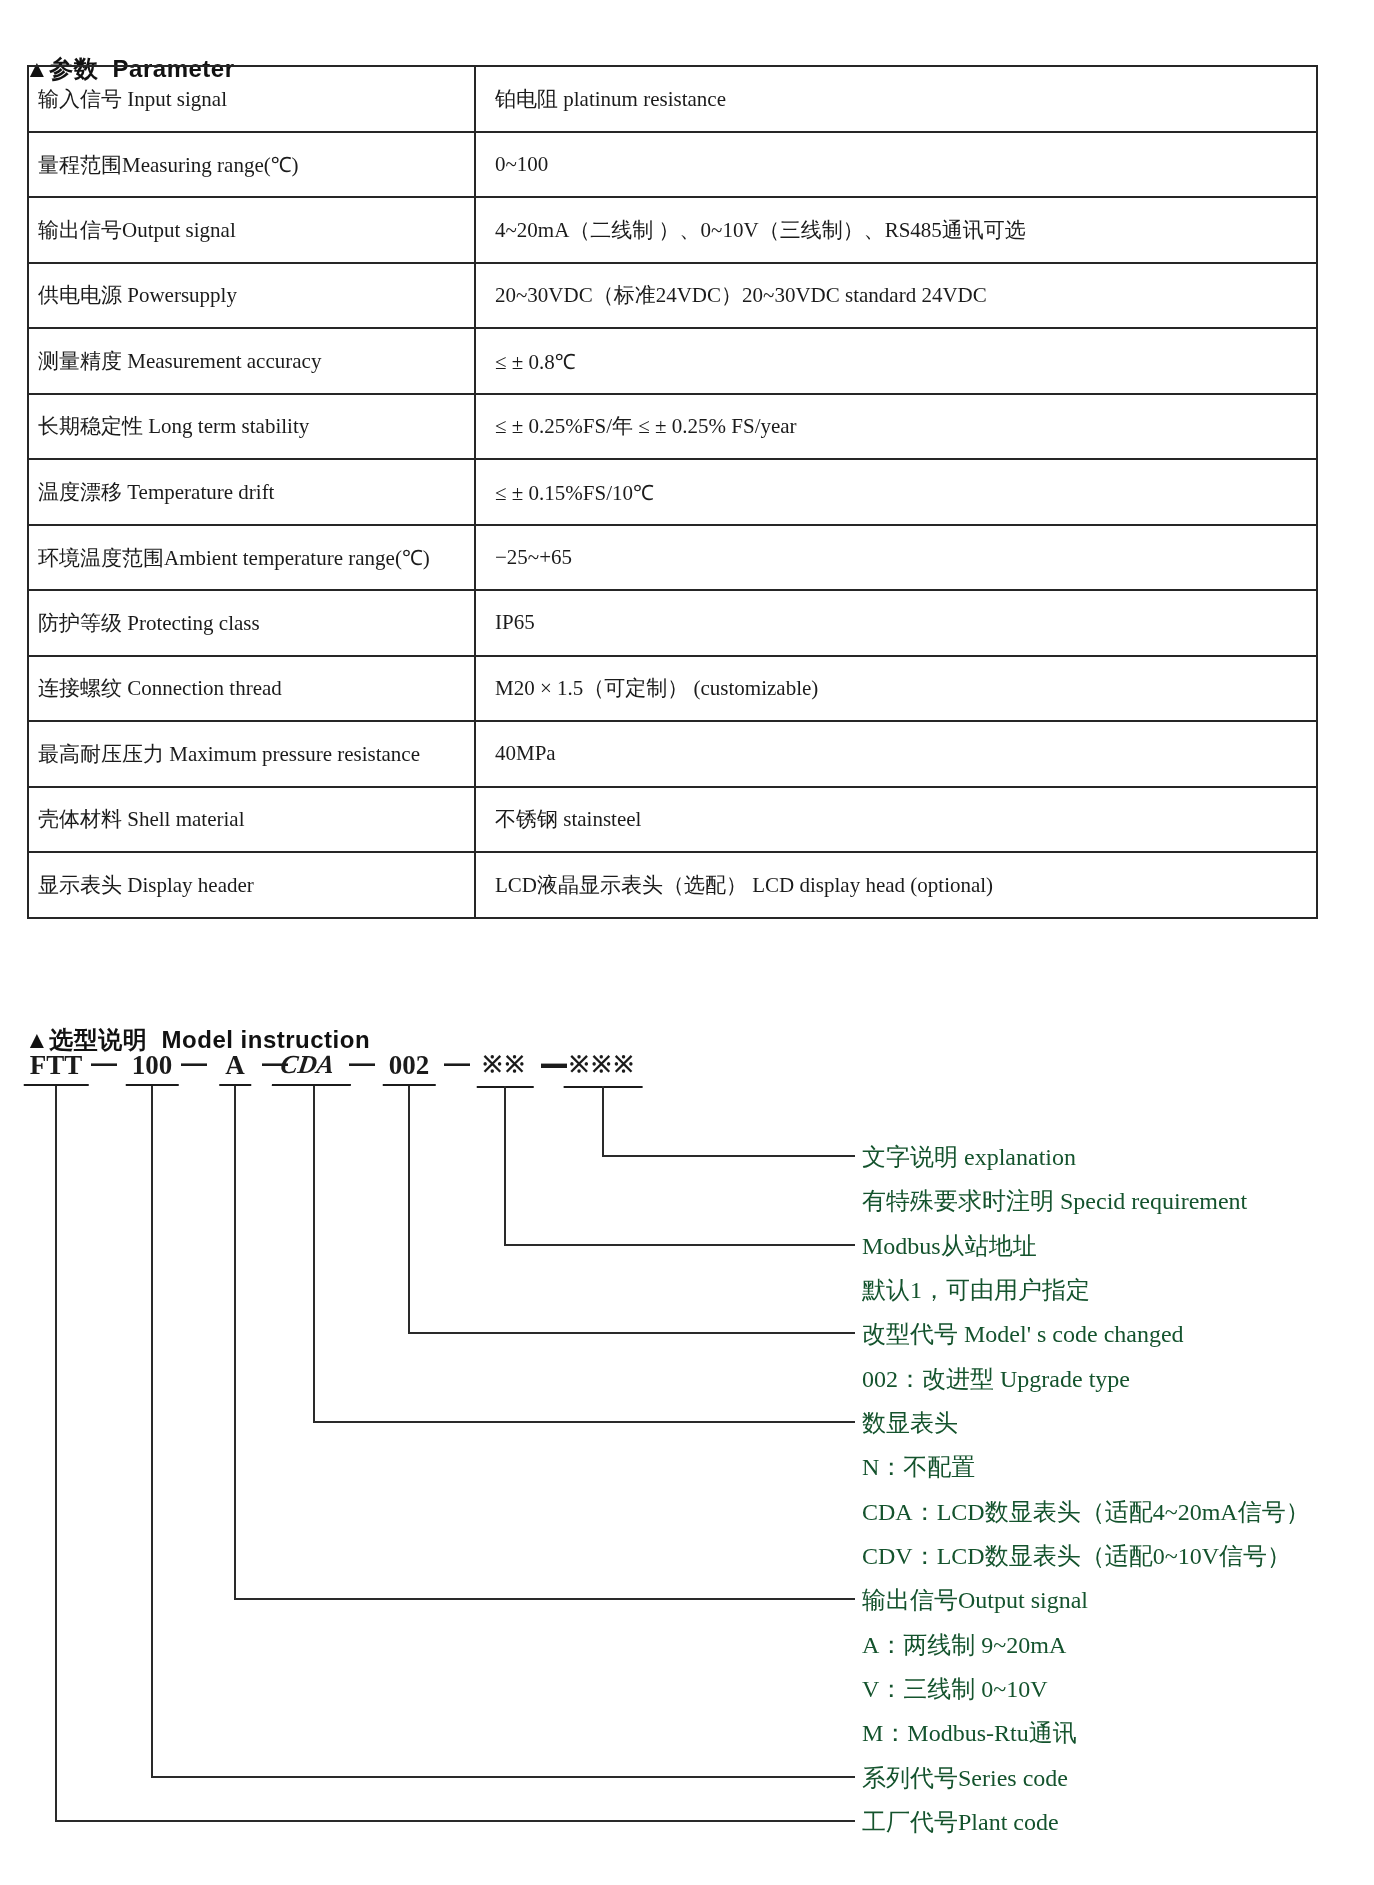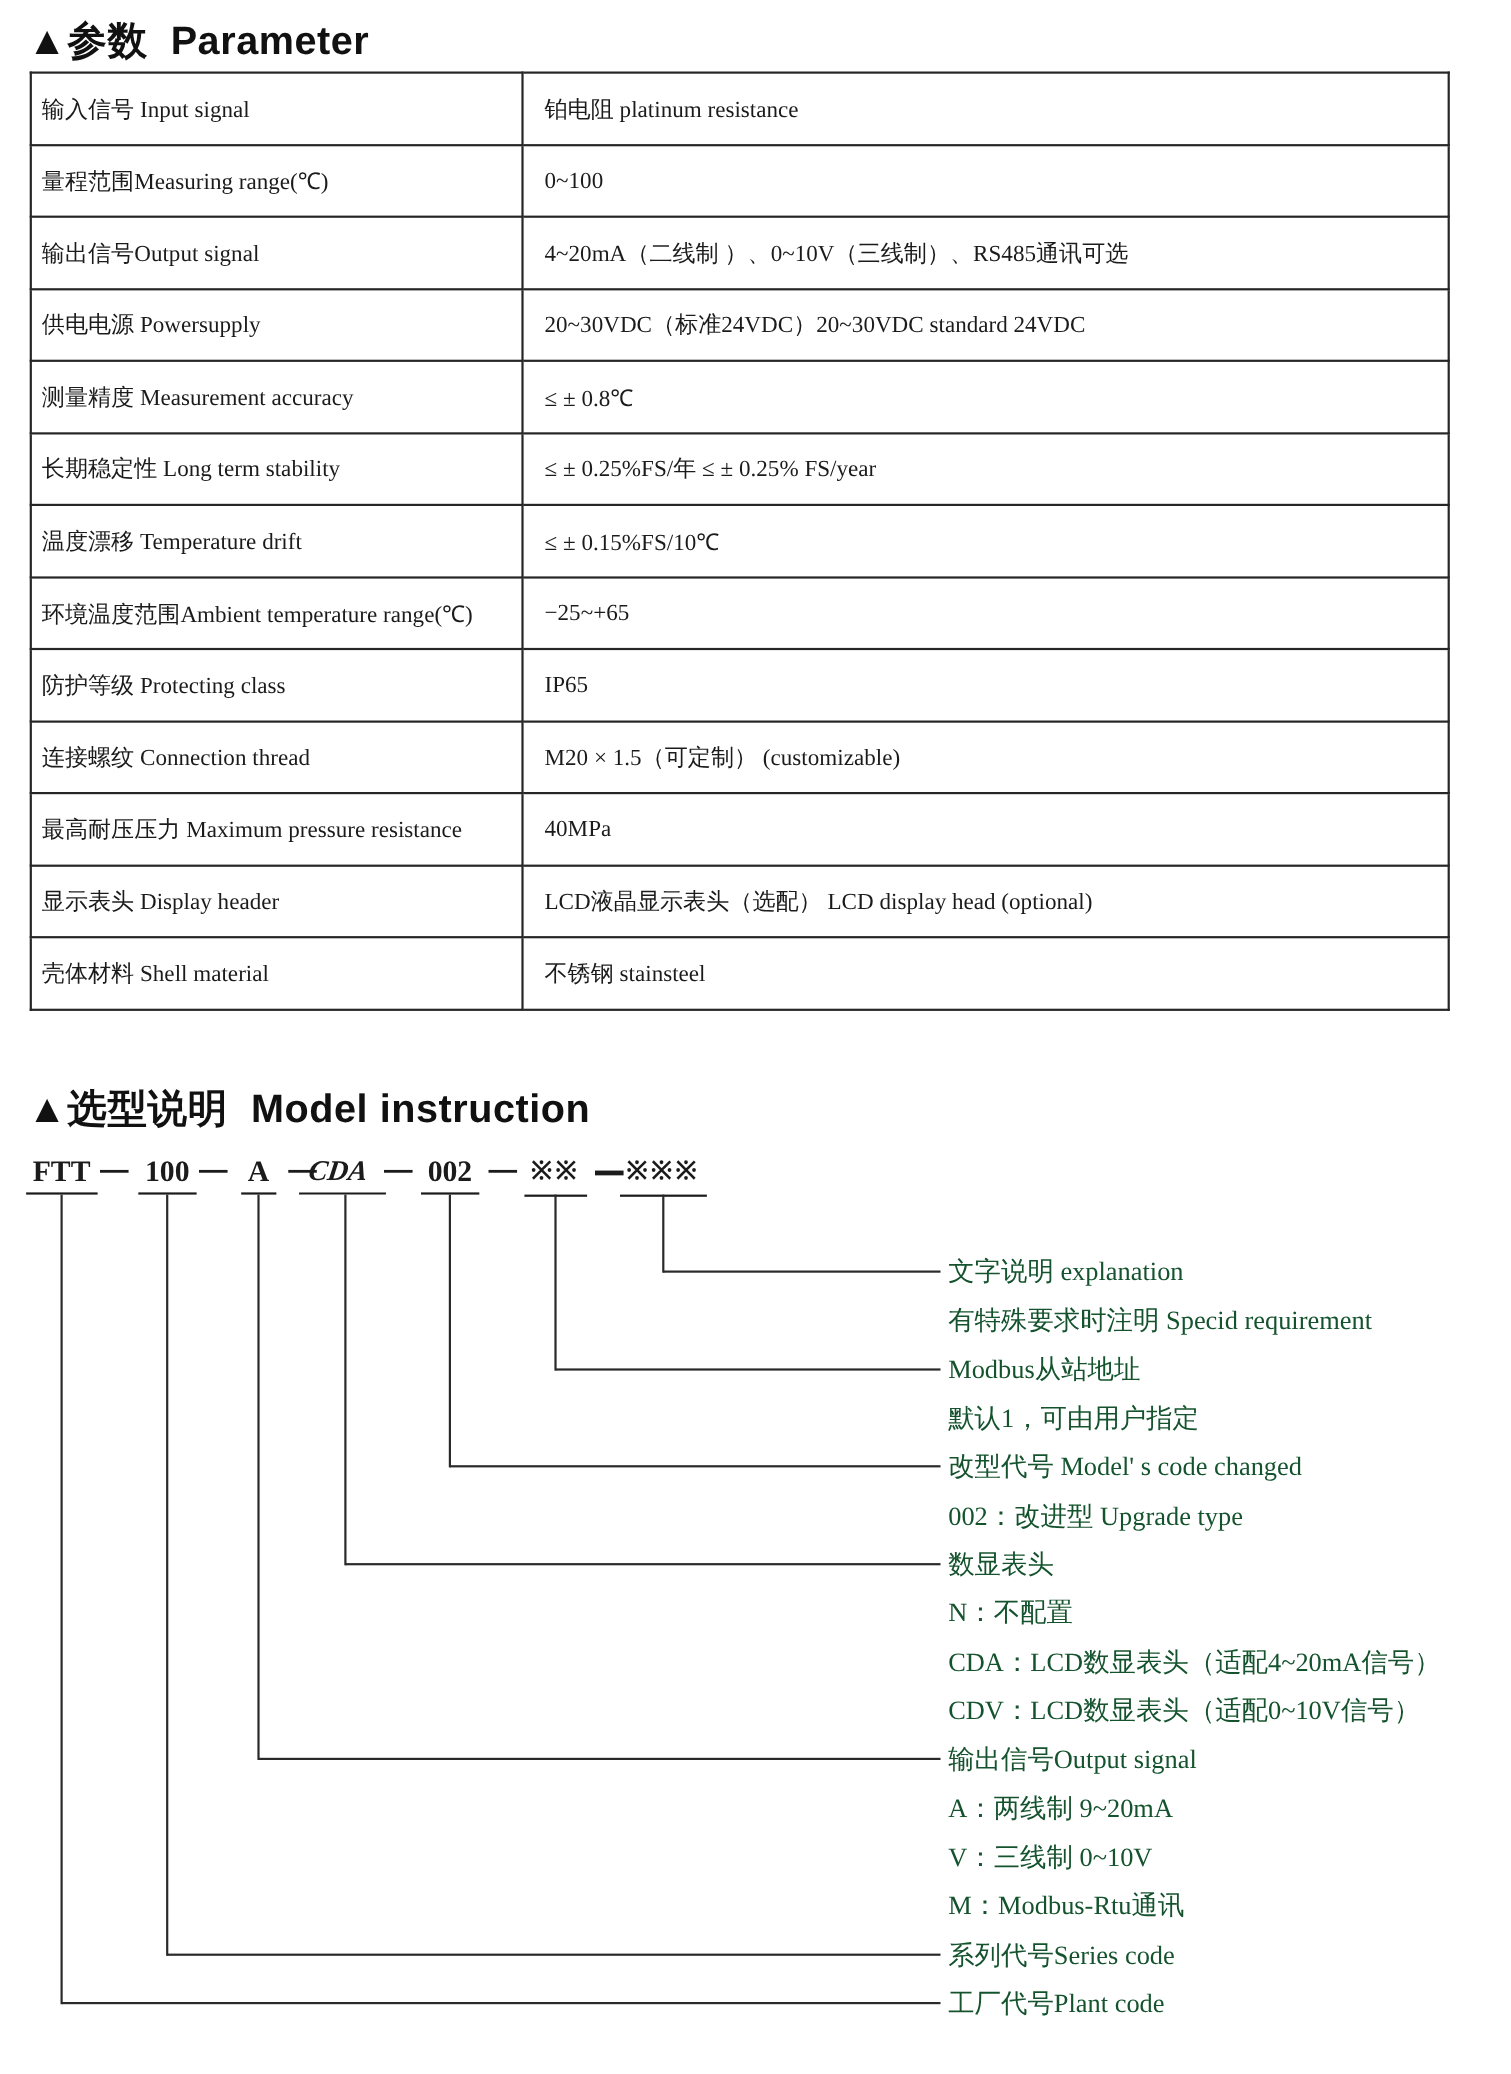--- a/index.html
+++ b/index.html
@@ -7,22 +7,22 @@
     position:relative;
     width:1374px;height:1885px;
     background:#ffffff;
     font-family:"Liberation Serif", serif;
     color:#1b1b1b;
     overflow:hidden;
   }
   .sec-title{
     position:absolute;left:25px;
     font-family:"Liberation Sans", sans-serif;
-    font-weight:bold;font-size:36px;line-height:30px;
-    color:#111;letter-spacing:0.5px;white-space:pre;
+    font-weight:bold;font-size:24px;line-height:30px;
+    color:#111;letter-spacing:0.5px;white-space:pre;margin-top:32px;
   }
   #title1{top:22px;}
   #title2{top:993px;}
   #param-table{
     position:absolute;left:27px;top:65px;
     width:1291px;border-collapse:collapse;table-layout:fixed;
   }
   #param-table td{
     border:2px solid #262626;
     font-size:21px;
@@ -116,26 +116,26 @@
         </tr>
         <tr>
           <td class="c1">连接螺纹 Connection thread</td>
           <td class="c2">M20 × 1.5（可定制）  (customizable)</td>
         </tr>
         <tr>
           <td class="c1">最高耐压压力 Maximum pressure resistance</td>
           <td class="c2">40MPa</td>
         </tr>
         <tr>
+          <td class="c1">壳体材料  Shell material</td>
+          <td class="c2">不锈钢 stainsteel</td>
+        </tr>
+        <tr>
           <td class="c1">显示表头 Display header</td>
           <td class="c2">LCD液晶显示表头（选配） LCD display head (optional)</td>
-        </tr>
-        <tr>
-          <td class="c1">壳体材料  Shell material</td>
-          <td class="c2">不锈钢 stainsteel</td>
         </tr>
       </tbody>
   </table>
 
 
   <div id="title2" class="sec-title">▲选型说明  Model instruction</div>
 
   <div id="diagram">
       <span class="seg" style="left: 56px;">FTT</span>
       <span class="dash" style="left: 104px;">—</span>

